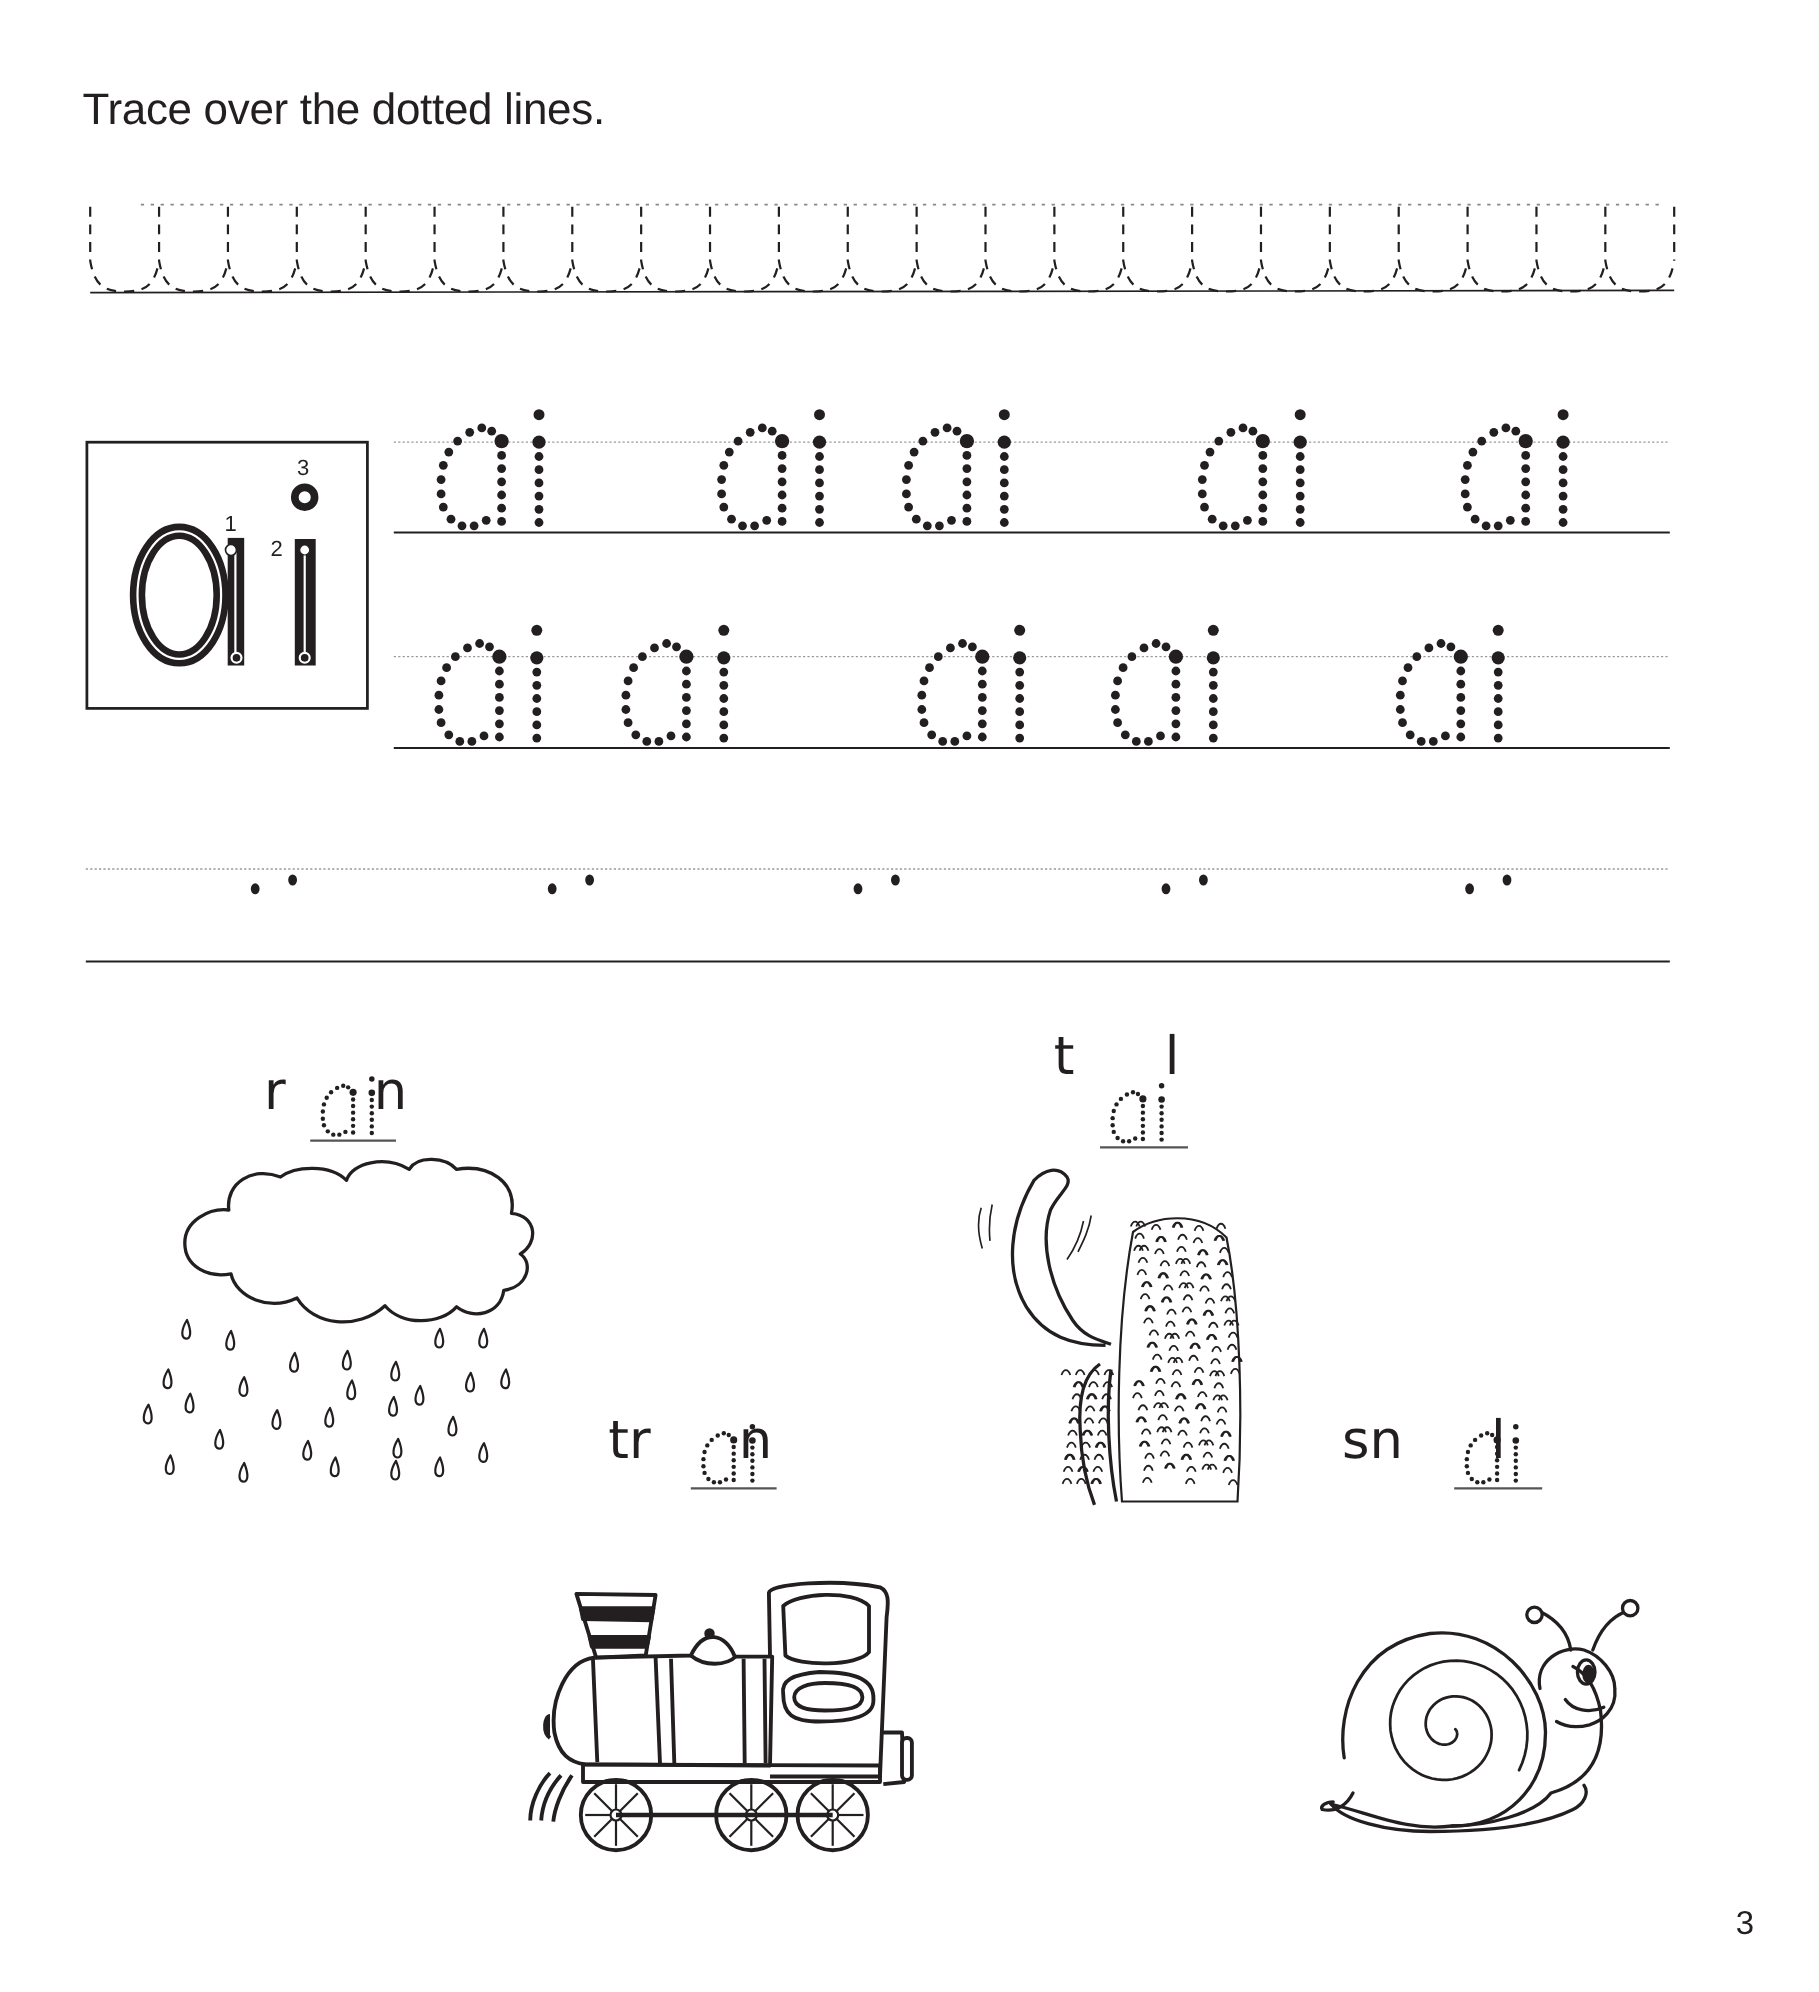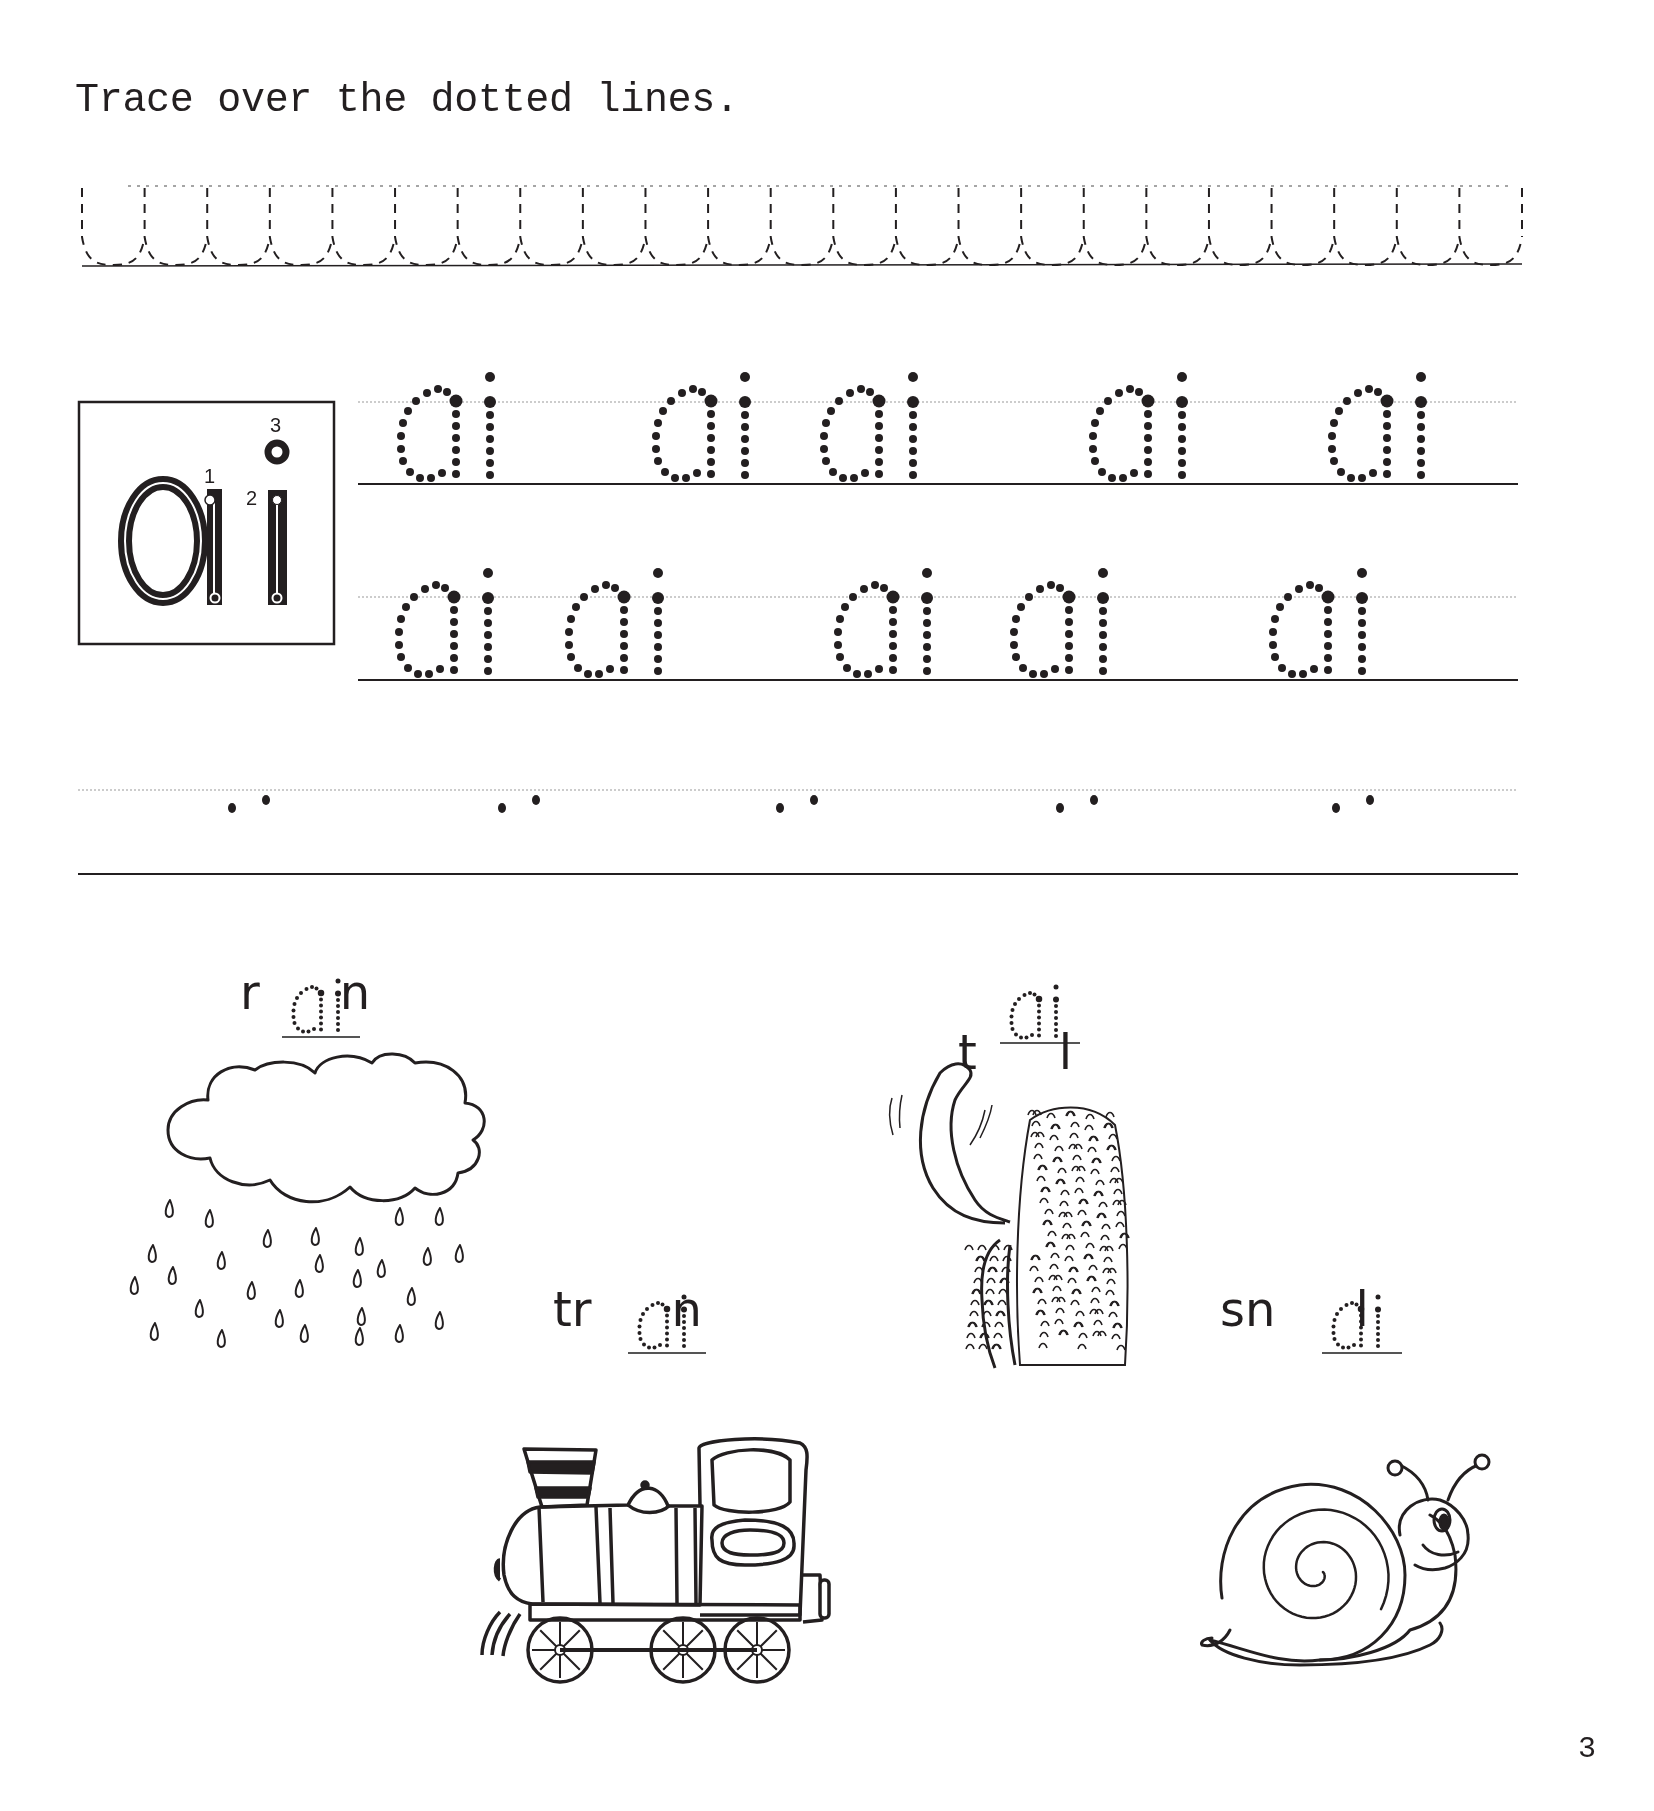--- a/index.html
+++ b/index.html
@@ -1,18 +1,18 @@
 <!DOCTYPE html>
 <html><head>
 <meta charset="utf-8">
 <style>
   html, body { margin: 0; padding: 0; background: #ffffff; }
   body { width: 1654px; height: 1811px; position: relative; overflow: hidden;
          font-family: "Liberation Sans", sans-serif; color: #231f20; }
-  .abs { position: absolute; font-family: Liberation Mono, monospace; }
+  .abs { position: absolute; }
   #instruction { left: 75px; top: 78px; font-size: 40px; letter-spacing: -0.3px; white-space: nowrap; }
   svg { position: absolute; left: 0; top: 0; }
   .word { position: absolute; font-family: "DejaVu Sans", sans-serif; font-size: 48px; line-height: 1; color: #231f20; white-space: nowrap; }
   #page-number { left: 1578px; top: 1732px; font-size: 30px; }
 </style>
 </head>
 <body>
 
 <div id="instruction" class="abs">Trace over the dotted lines.</div>
 
@@ -474,21 +474,21 @@
     <ellipse cx="1442" cy="1520" rx="8" ry="11"></ellipse>
     <ellipse cx="1444" cy="1522" rx="4" ry="7" fill="#231f20"></ellipse>
     <path d="M1423 1545 C1430 1555 1445 1558 1458 1552"></path>
     <path d="M1212 1638 C1205 1638 1200 1642 1202 1645 C1215 1648 1225 1640 1230 1630"></path>
   </g>
 </svg>
 
 <div class="word" style="left:240px; top:968px;">
   <span>r</span><span style="display:inline-block;width:80px;"></span><span>n</span>
 </div>
-<div class="word" style="left:958px; top:1028px;text-align:right;">
+<div class="word" style="left:958px; top:936px;text-align:right;">
   <span>t</span><span style="display:inline-block;width:82px;"></span><span>l</span>
 </div>
 <div class="word" style="left:553px; top:1285px;">
   <span>tr</span><span style="display:inline-block;width:80px;"></span><span>n</span>
 </div>
 <div class="word" style="left:1220px; top:1285px;">
   <span>sn</span><span style="display:inline-block;width:80px;"></span><span>l</span>
 </div>
 
 <div id="page-number" class="abs">3</div>

